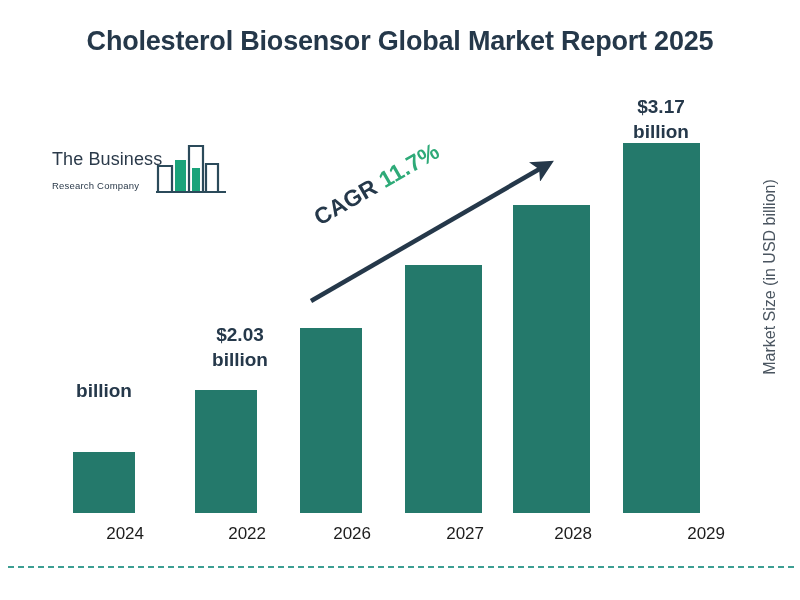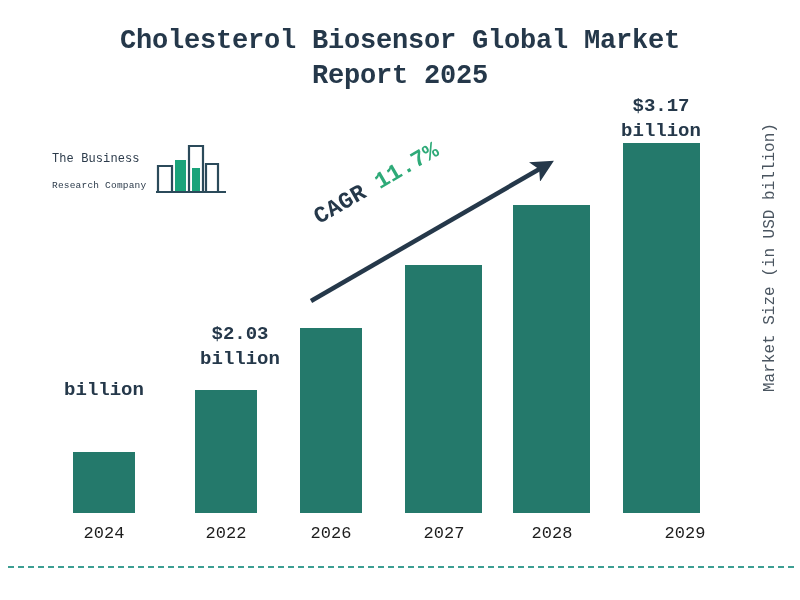--- a/index.html
+++ b/index.html
@@ -11,21 +11,20 @@
     height: 600px;
     background: #ffffff;
     font-family: "Liberation Sans", sans-serif;
     overflow: hidden;
   }
   #root {
     position: relative;
     width: 800px;
     height: 540px;
     background: #ffffff;
-    font-family: Liberation Mono, monospace;
   }
 
   
   #chart-title {
     position: absolute;
     left: 70px;
     top: 24px;
     width: 660px;
     text-align: center;
     font-size: 27px;
@@ -44,21 +43,21 @@
     height: 62px;
   }
   #logo-text {
     position: absolute;
     left: 0px;
     top: 8px;
     width: 120px;
     color: #2b3a4a;
   }
   #logo-line1 {
-    font-size: 12px;
+    font-size: 18px;
     line-height: 18px;
     letter-spacing: 0.1px;
     white-space: nowrap;
   }
   #logo-line2 {
     font-size: 9.5px;
     line-height: 12px;
     letter-spacing: 0.2px;
     white-space: nowrap;
     margin-top: 12px;
@@ -84,21 +83,21 @@
   .bar-value {
     position: absolute;
     text-align: center;
     font-size: 19px;
     font-weight: bold;
     line-height: 1.32;
     color: #25384a;
   }
   .x-tick {
     position: absolute;
-    text-align: center;
+    text-align: right;
     font-size: 17px;
     color: #1d1d1d;
     top: 524px;
   }
 
   
   #y-axis-label {
     position: absolute;
     left: 655px;
     top: 268px;

